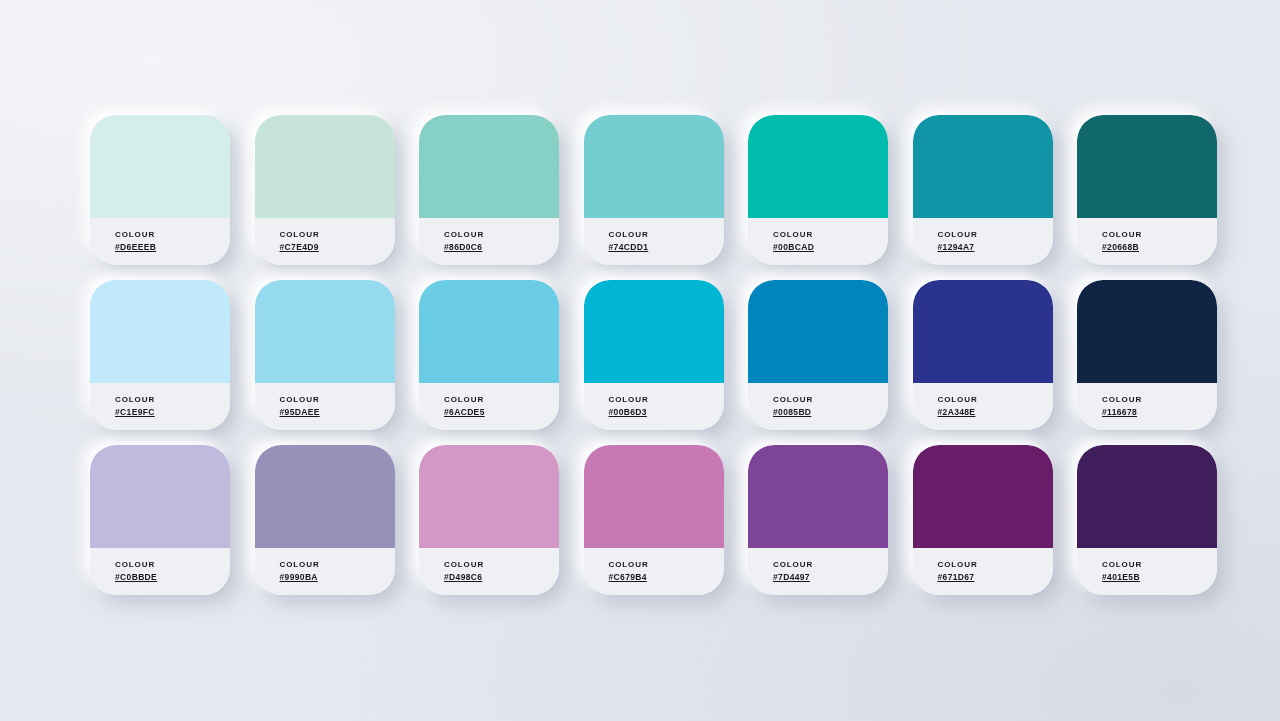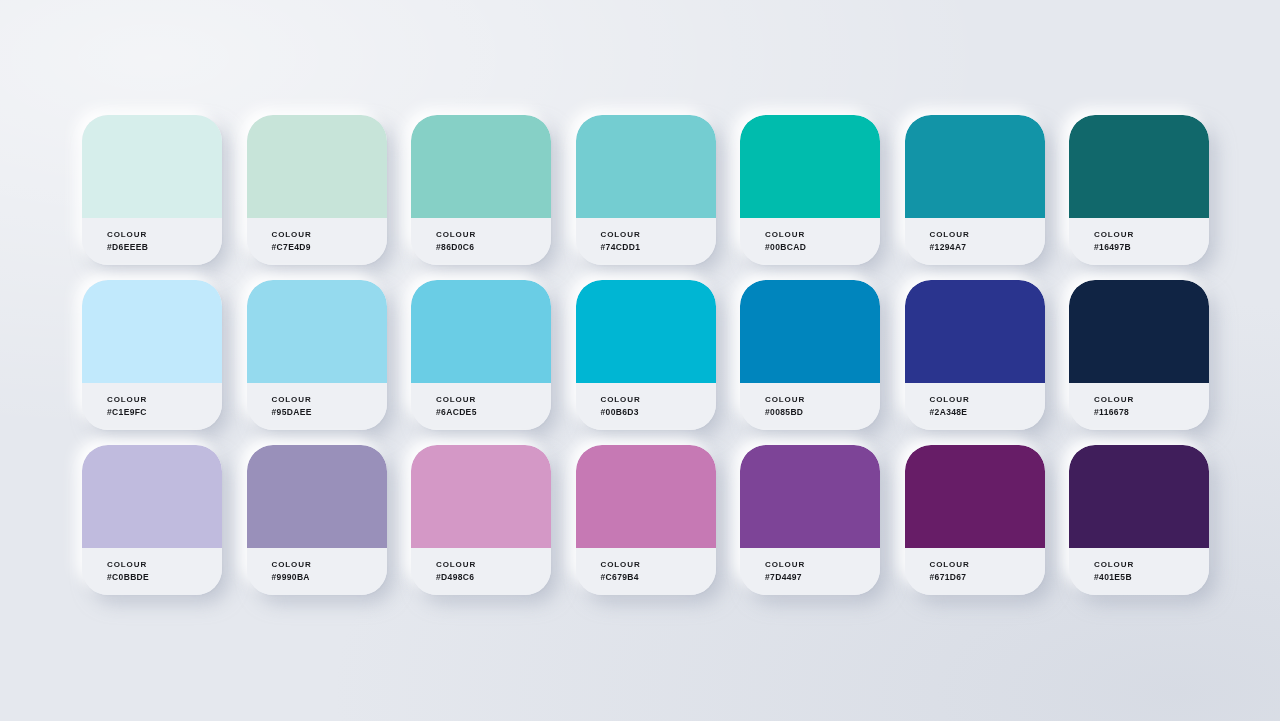--- a/index.html
+++ b/index.html
@@ -22,21 +22,21 @@
     position: absolute;
     inset: 0;
     background:
       radial-gradient(120% 95% at 12% 8%, rgba(255,255,255,0.55) 0%, rgba(255,255,255,0.0) 55%),
       radial-gradient(110% 90% at 92% 96%, rgba(198,204,216,0.45) 0%, rgba(198,204,216,0.0) 60%);
     pointer-events: none;
   }
 
   #palette-grid {
     position: absolute;
-    left: 82px;
+    left: 90px;
     top: 115px;
     width: 1127px;
     display: grid;
     grid-template-columns: repeat(7, 140px);
     grid-template-rows: repeat(3, 150px);
     column-gap: 24.5px;
     row-gap: 15px;
   }
 
   .swatch-card {
@@ -81,20 +81,21 @@
     white-space: nowrap;
   }
 
   .swatch-hex {
     font-size: 8.5px;
     font-weight: 700;
     letter-spacing: 0.35px;
     color: #17181c;
     line-height: 13px;
     white-space: nowrap;
+    text-decoration: underline;
   }
 </style>
 </head>
 <body>
 
 <div id="page-bg"></div>
 
 <div id="palette-grid">
     <div class="swatch-card">
       <div class="swatch-colour" style="background: rgb(214, 238, 235);"></div>
@@ -135,21 +136,21 @@
       <div class="swatch-colour" style="background: rgb(18, 148, 167);"></div>
       <div class="swatch-label">
         <div class="swatch-kicker">COLOUR</div>
         <div class="swatch-hex">#1294A7</div>
       </div>
     </div>
     <div class="swatch-card">
       <div class="swatch-colour" style="background: rgb(17, 104, 107);"></div>
       <div class="swatch-label">
         <div class="swatch-kicker">COLOUR</div>
-        <div class="swatch-hex">#16497B</div>
+        <div class="swatch-hex">#20668B</div>
       </div>
     </div>
     <div class="swatch-card">
       <div class="swatch-colour" style="background: rgb(193, 233, 252);"></div>
       <div class="swatch-label">
         <div class="swatch-kicker">COLOUR</div>
         <div class="swatch-hex">#C1E9FC</div>
       </div>
     </div>
     <div class="swatch-card">

